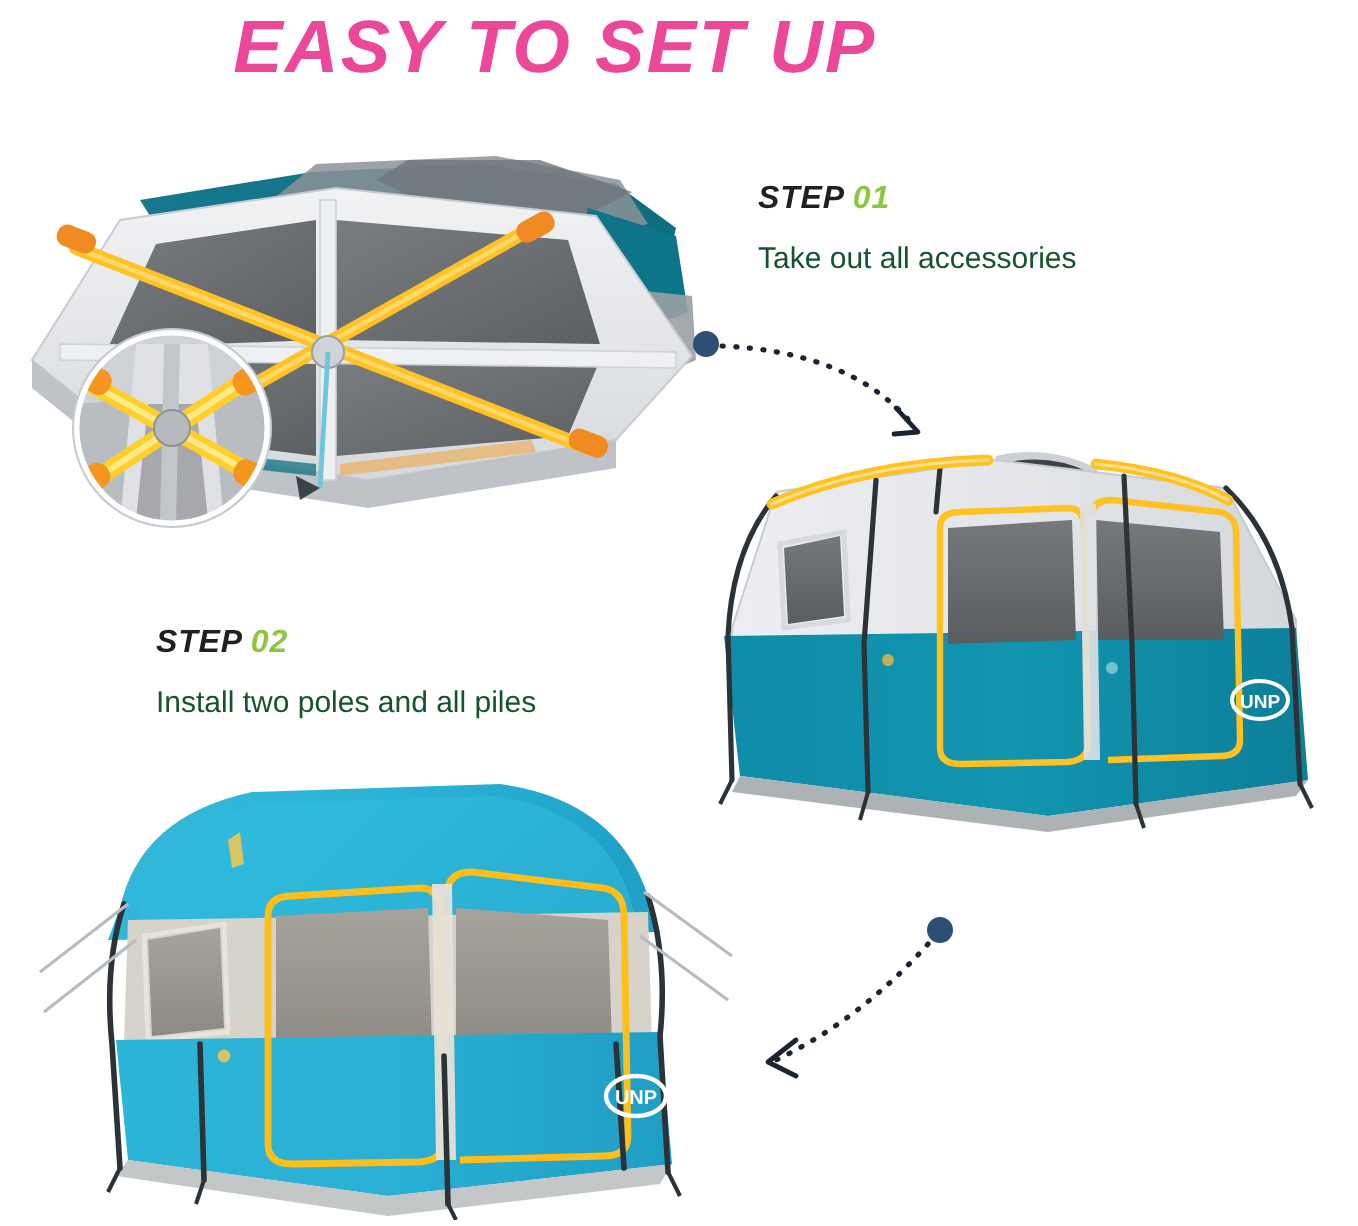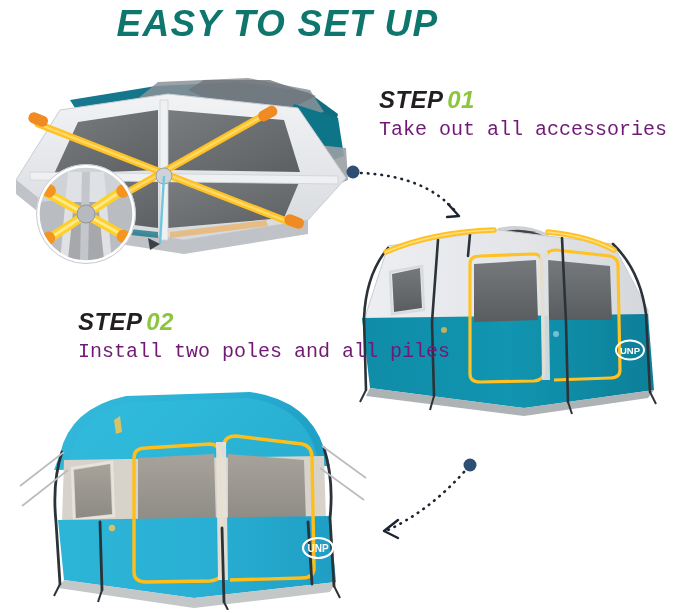--- a/index.html
+++ b/index.html
@@ -9,36 +9,36 @@
     overflow:hidden;position:relative;
   }
   #stage{position:absolute;left:0;top:0;width:679px;height:613px;background:#fff;}
 
   
   .title{
     position:absolute;left:0;top:2px;width:555px;
     text-align:center;
     font-size:37px;font-weight:bold;font-style:italic;
     letter-spacing:1.2px;
-    color:#0f766e;
+    color:#ec4899;
     line-height:44px;
     white-space:nowrap;
   }
 
   
   .step-block{position:absolute;}
   .step-head{
-    font-size:24px;font-weight:bold;font-style:italic;
+    font-size:16px;font-weight:bold;font-style:italic;
     letter-spacing:.4px;line-height:24px;white-space:nowrap;
   }
   .step-head .word{color:#231f20;}
   .step-head .num{color:#8cc63e;margin-left:4px;}
   .step-desc{
-    font-size:20px;color:#701a75;line-height:22px;
-    margin-top:7px;white-space:nowrap;font-weight:400;font-family:Liberation Mono, monospace;
+    font-size:15px;color:#14532d;line-height:22px;
+    margin-top:7px;white-space:nowrap;font-weight:400;
   }
   #step1-block{left:379px;top:88px;text-align:left;}
   #step2-block{left:78px;top:310px;text-align:left;width:256px;}
   #step3-block{left:430px;top:538px;text-align:left;}
 
   
   .connector{position:absolute;overflow:visible;}
   #conn1{left:344px;top:160px;width:130px;height:70px;}
   #conn2{left:374px;top:452px;width:110px;height:88px;}
 

